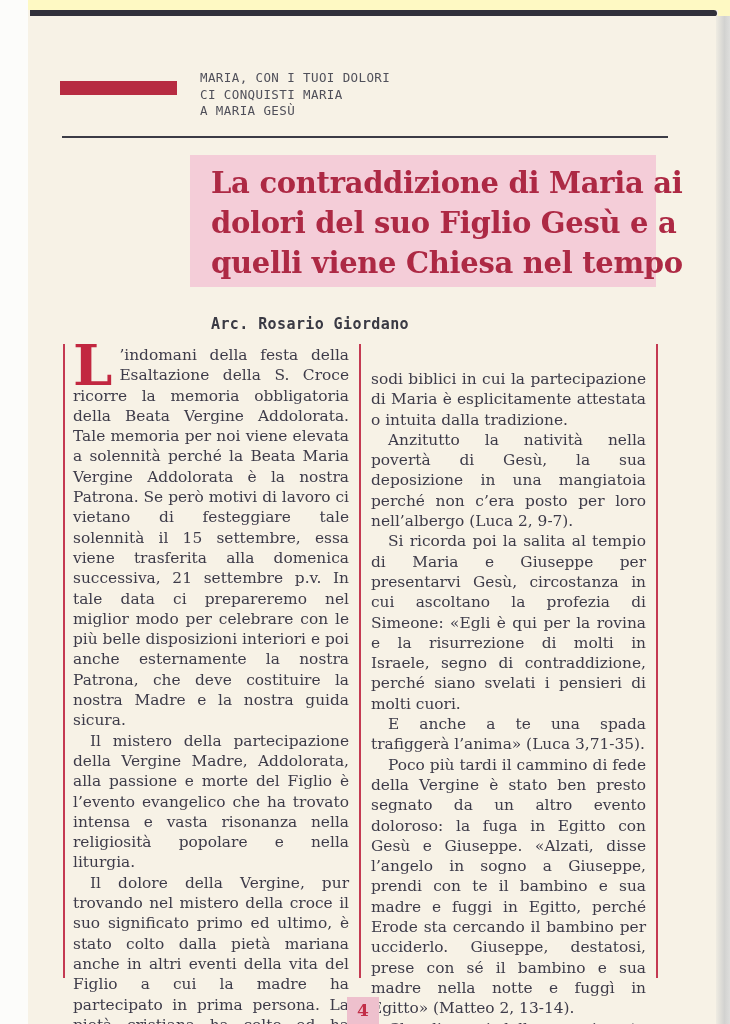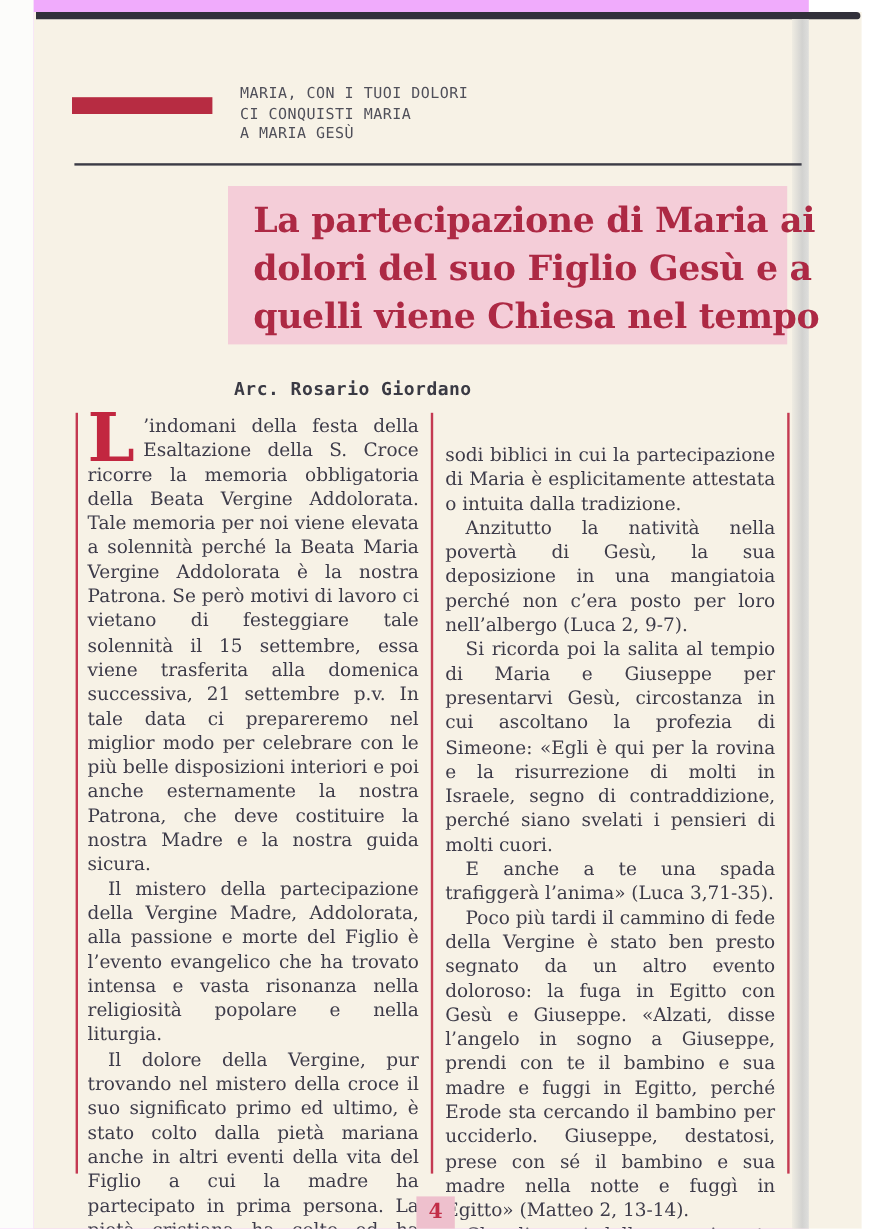--- a/index.html
+++ b/index.html
@@ -1,16 +1,16 @@
 <!DOCTYPE html>
 <html><head>
 <meta charset="utf-8">
 <style>
   html,body{margin:0;padding:0;width:730px;height:1024px;overflow:hidden;background:#ffffff;}
-  #canvas{position:relative;width:674px;height:1024px;background:#f0abfc;font-family:"DejaVu Serif",serif;}
+  #canvas{position:relative;width:730px;height:1024px;background:#fef9c3;font-family:"DejaVu Serif",serif;}
 
   
   .sheet{position:absolute;left:28px;top:10px;width:690px;height:1014px;background:#f7f2e6;}
   .scan-topline{position:absolute;left:30px;top:10px;width:687px;height:6px;background:#31303a;border-radius:0 4px 3px 0;}
   .scan-rightshadow{position:absolute;top:16px;right:0;width:14px;height:1008px;
      background:linear-gradient(90deg,#efece2,#d2d2d0 60%,#dededc);}
   .scan-leftstrip{position:absolute;left:0;top:0;width:28px;height:1024px;background:#fcfcfa;}
 
   
   .kicker-bar{position:absolute;left:60px;top:81px;width:117px;height:14px;background:#b72c42;}
@@ -19,21 +19,21 @@
   .kicker div{white-space:nowrap;}
   .header-rule{position:absolute;left:62px;top:136px;width:606px;height:2px;background:#3c3c46;}
 
   
   .title-block{position:absolute;left:190px;top:155px;width:466px;height:132px;background:#f4cdd8;
      padding:8px 0 0 21px;box-sizing:border-box;}
   .title-block div{font-weight:bold;font-size:29px;line-height:40px;color:#ad2944;
      letter-spacing:-0.3px;white-space:nowrap;}
 
   
-  .author{position:absolute;left:195px;top:315px;font-family:"DejaVu Sans Mono",monospace;
+  .author{position:absolute;left:211px;top:315px;font-family:"DejaVu Sans Mono",monospace;
      font-weight:bold;font-size:15px;letter-spacing:.4px;color:#3a3a44;}
 
   
   .article{position:absolute;left:63px;top:344px;width:595px;height:634px;display:flex;
      border-left:2px solid #c43a52;border-right:2px solid #c43a52;box-sizing:border-box;}
   .col{box-sizing:border-box;font-size:15.4px;line-height:20.3px;color:#3d3b49;text-align:justify;}
   .col-left{width:294px;padding:1px 10px 0 8px;}
   .col-divider{width:2px;background:#c43a52;}
   .col-right{width:293px;padding:1px 8px 0 10px;margin-top:24px;}
   .col p{margin:0;}
@@ -60,21 +60,21 @@
 
   <div class="kicker">
     <div>MARIA, CON I TUOI DOLORI</div>
     <div>CI CONQUISTI MARIA</div>
     <div>A MARIA GESÙ</div>
   </div>
 
   <div class="header-rule"></div>
 
   <div class="title-block">
-    <div>La partecipazione di Maria ai</div>
+    <div>La contraddizione di Maria ai</div>
     <div>dolori del suo Figlio Gesù e a</div>
     <div>quelli viene Chiesa nel tempo</div>
   </div>
 
   <div class="author">Arc. Rosario Giordano</div>
 
   <div class="article">
     <div class="col col-left">
       <p><span class="dropcap">L</span><span>’indomani della festa della Esaltazione della S. Croce ricorre la memoria obbligatoria della Beata Vergine Addolorata. Tale memoria per noi viene elevata a solennità perché la Beata Maria Vergine Addolorata è la nostra Patrona. Se però motivi di lavoro ci vietano di festeggiare tale solennità il 15 settembre, essa viene trasferita alla domenica successiva, 21 settembre p.v. In tale data ci prepareremo nel miglior modo per celebrare con le più belle disposizioni interiori e poi anche esternamente la nostra Patrona, che deve costituire la nostra Madre e la nostra guida sicura.</span></p>
       <p class="indent">Il mistero della partecipazione della Vergine Madre, Addolorata, alla passione e morte del Figlio è l’evento evangelico che ha trovato intensa e vasta risonanza nella religiosità popolare e nella liturgia.</p>

